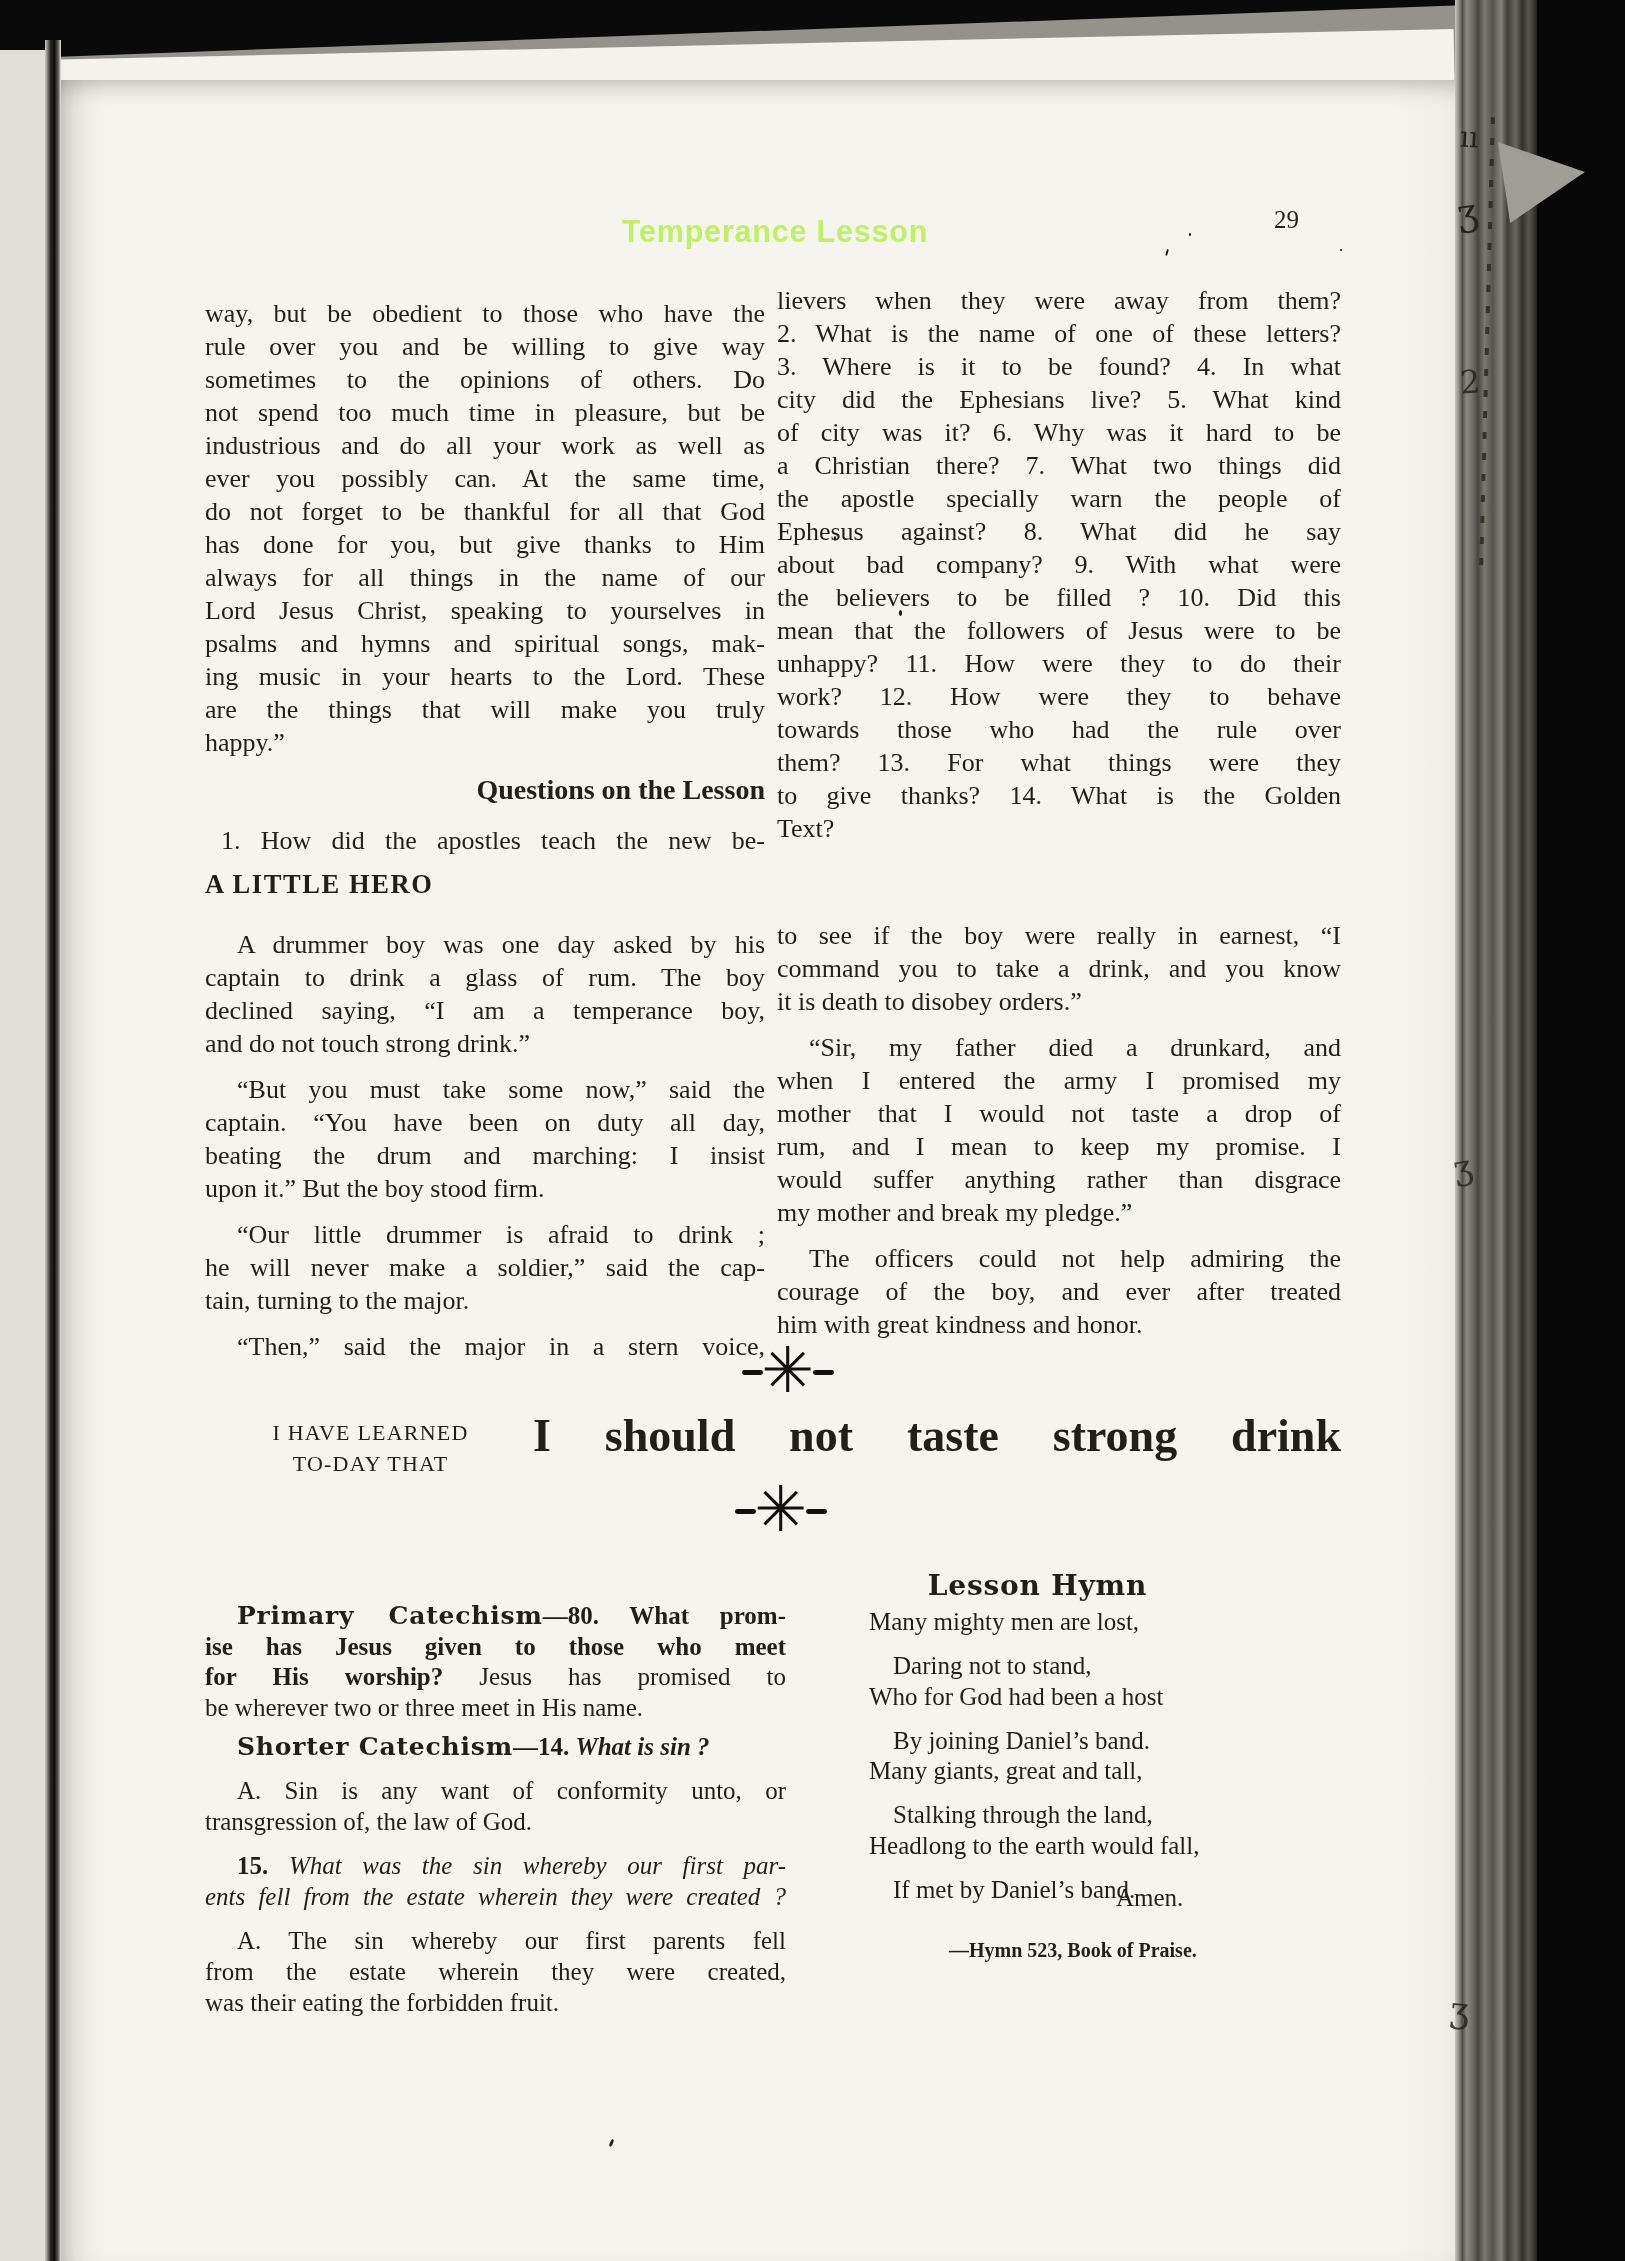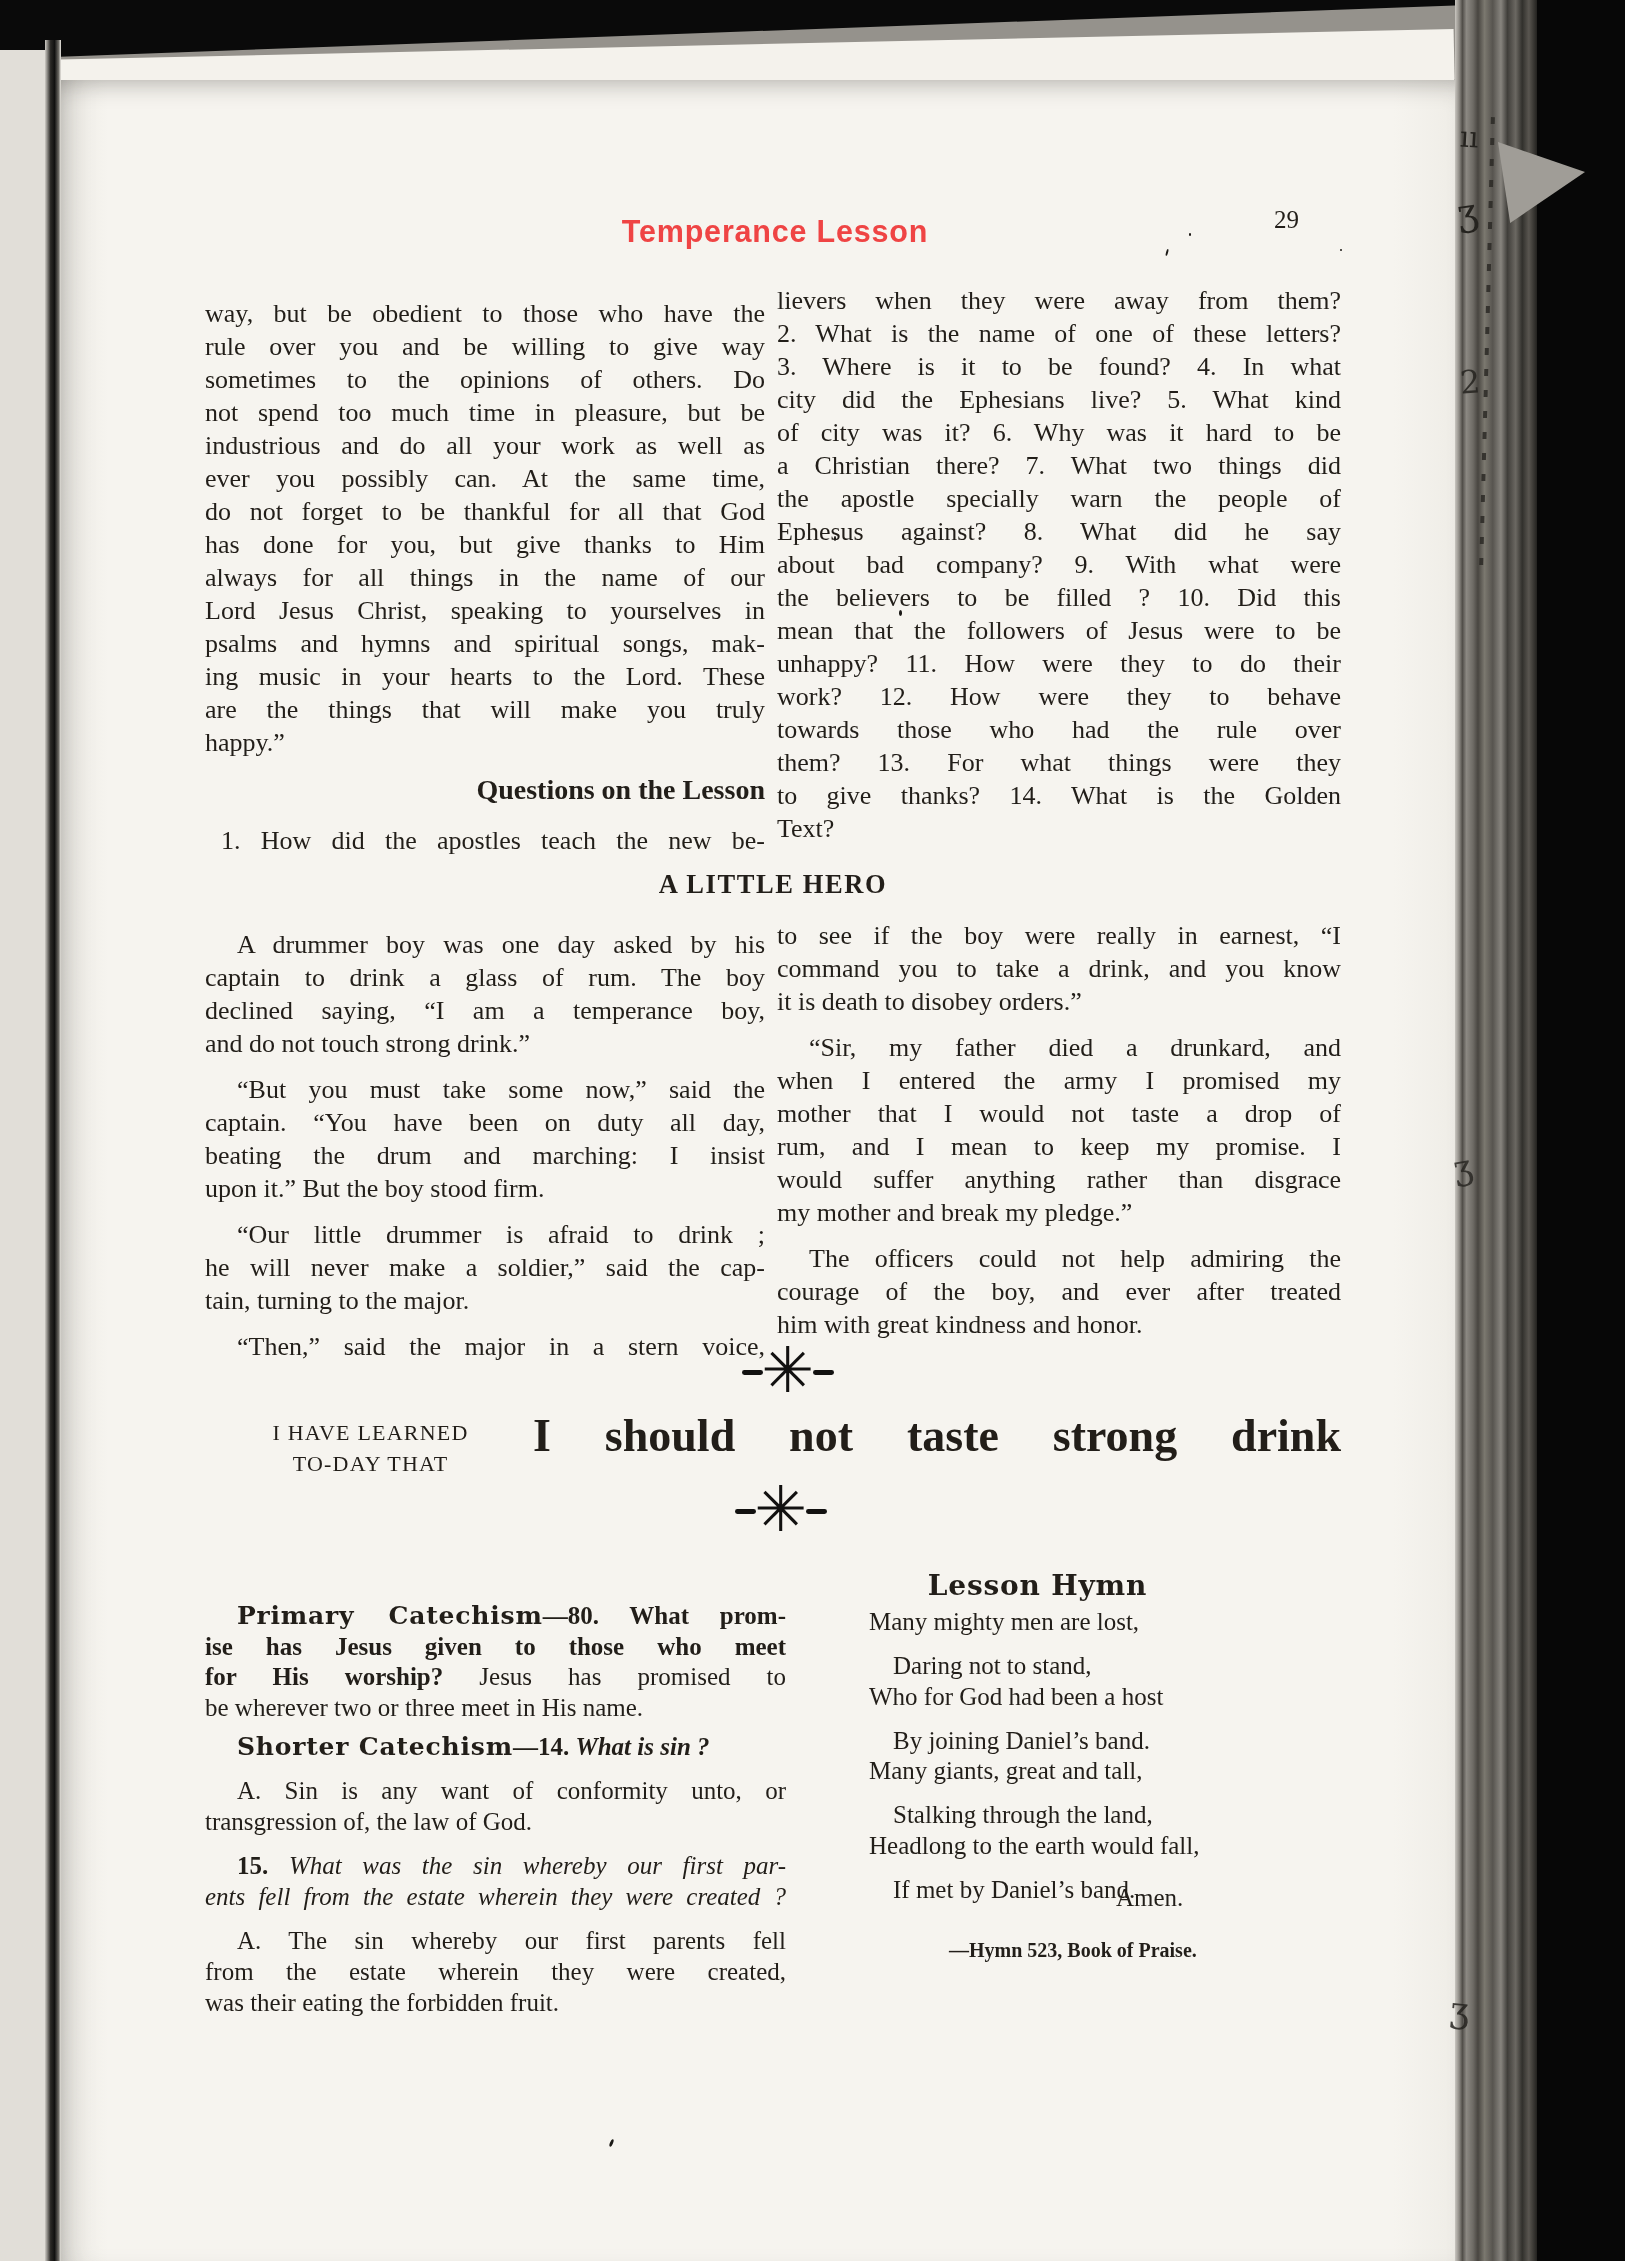--- a/index.html
+++ b/index.html
@@ -39,28 +39,28 @@
   .ln{font-size:26px;line-height:33px;}
   .jcol .ln{text-align:justify;text-align-last:justify;}
   .jcol .ln.end{text-align-last:left;}
   .ind{text-indent:32px;margin-top:13px;}
   .b{font-weight:bold;}
   .i{font-style:italic;}
   .bi{font-weight:bold;font-style:italic;}
   .bl{font-weight:bold;font-family:"DejaVu Serif",serif;letter-spacing:0.8px;}
 
   .title{left:205px;top:214px;width:1140px;text-align:center;
-         font-family:"Liberation Sans",sans-serif;font-weight:bold;font-size:30.5px;letter-spacing:0.8px;color:#ef4444;}
+         font-family:"Liberation Sans",sans-serif;font-weight:bold;font-size:30.5px;letter-spacing:0.8px;color:#bef264;}
   .pageno{left:1274px;top:206px;font-size:25px;}
   .colA{left:205px;top:297px;width:560px;}
   .qhead{left:205px;top:774px;width:560px;text-align:right;font-weight:bold;font-size:28px;}
   .qline{left:205px;top:824px;width:560px;}
   .qline .ln{text-indent:16px;}
   .colB{left:777px;top:284px;width:564px;}
-  .hero-head{left:205px;top:869px;width:1136px;text-align:center;font-weight:bold;font-size:26.5px;letter-spacing:1.6px;}
+  .hero-head{left:205px;top:869px;width:1136px;text-align:left;font-weight:bold;font-size:26.5px;letter-spacing:1.6px;}
   .colC{left:205px;top:915px;width:560px;}
   .colD{left:777px;top:919px;width:564px;}
 
   .star{width:96px;text-align:center;}
   .s1{left:740px;top:1339px;}
   .s2{left:733px;top:1478px;}
   .star .glyph{font-family:"DejaVu Sans",sans-serif;font-size:63px;line-height:63px;color:#121110;display:inline-block;}
   .star::before,.star::after{content:"";position:absolute;top:30.5px;width:21px;height:5.6px;background:#121110;border-radius:2.4px;}
   .star::before{left:1.6px;}
   .star::after{right:1.6px;}

